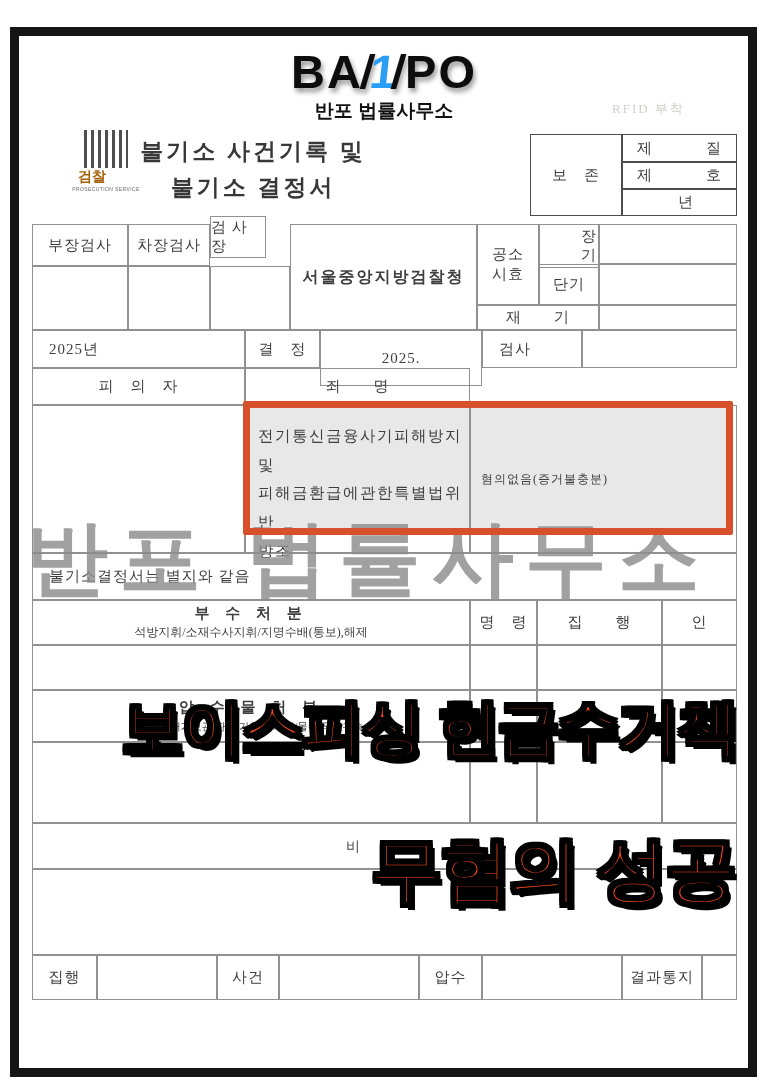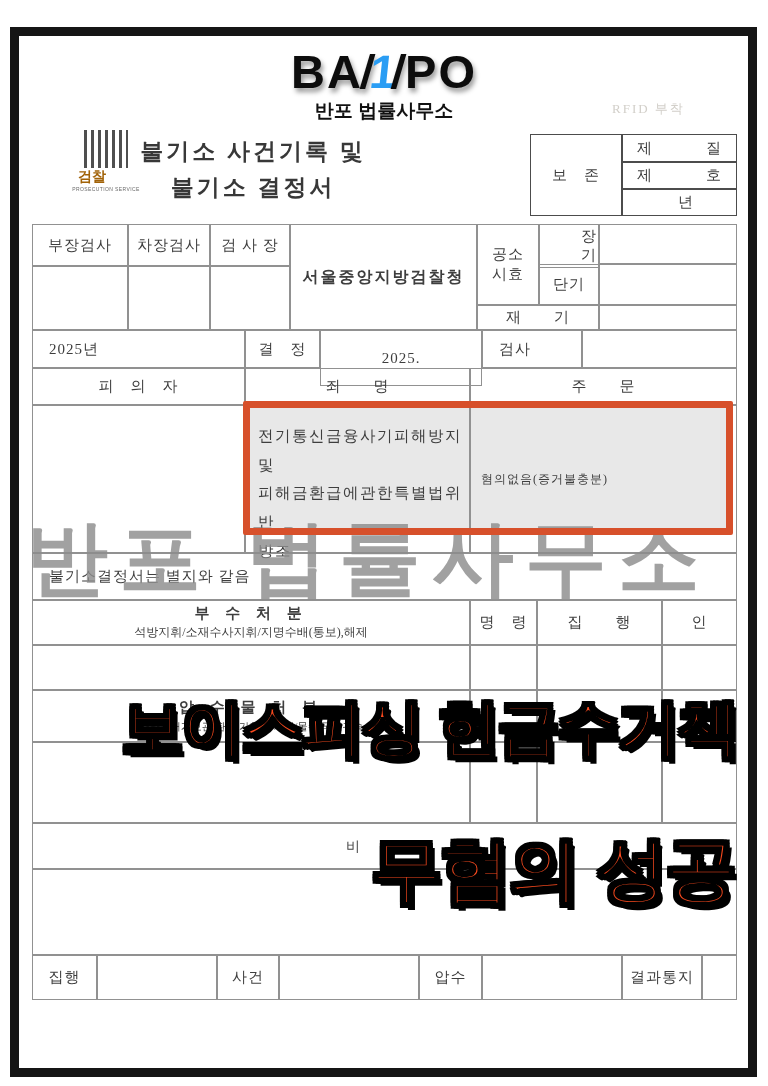--- a/index.html
+++ b/index.html
@@ -85,21 +85,21 @@
       <span>제</span>
         <span>호</span>
     </div>
     <div class="cell" style="left:622px;top:189px;width:115px;height:27px;justify-content:flex-end;padding-right:42px;">
       <span>년</span>
     </div>
   </div>
 
   <div class="cell hdr" style="left:32px;top:224px;width:96px;height:42px;">부장검사</div>
   <div class="cell hdr" style="left:128px;top:224px;width:82px;height:42px;">차장검사</div>
-  <div class="cell hdr" style="left:210px;top:224px;width:80px;height:42px;">검 사 장</div>
+  <div class="cell hdr" style="left:210px;top:216px;width:56px;height:42px;">검 사 장</div>
   <div class="cell" style="left:32px;top:266px;width:96px;height:64px;"></div>
   <div class="cell" style="left:128px;top:266px;width:82px;height:64px;"></div>
   <div class="cell" style="left:210px;top:266px;width:80px;height:64px;"></div>
   <div class="cell big-office" style="left:290px;top:224px;width:187px;height:106px;">서울중앙지방검찰청</div>
   <div class="cell two-line" style="left:477px;top:224px;width:62px;height:81px;">
     <span>공소</span>
     <span>시효</span>
   </div>
   <div class="cell" style="left:539px;top:224px;width:60px;height:44px;padding-left:41px;">장기</div>
   <div class="cell" style="left:599px;top:224px;width:138px;height:40px;"></div>
@@ -109,21 +109,20 @@
   <div class="cell" style="left:599px;top:305px;width:138px;height:25px;"></div>
 
   <div class="cell left" style="left:32px;top:330px;width:213px;height:38px;">2025년</div>
   <div class="cell" style="left:245px;top:330px;width:75px;height:38px;">결　정</div>
   <div class="cell" style="left:320px;top:330px;width:162px;height:56px;">2025.</div>
   <div class="cell left" style="left:482px;top:330px;width:100px;height:38px;">검사</div>
   <div class="cell" style="left:582px;top:330px;width:155px;height:38px;"></div>
 
   <div class="cell" style="left:32px;top:368px;width:213px;height:37px;">피　의　자</div>
   <div class="cell" style="left:245px;top:368px;width:225px;height:37px;">죄　　명</div>
-  <div class="cell" style="left:470px;top:368px;width:267px;height:37px;">주　　문</div>
 
   <div class="cell" style="left:32px;top:405px;width:213px;height:148px;"></div>
   <div class="cell charge-text" style="left:245px;top:405px;width:225px;height:148px;">전기통신금융사기피해방지및
 피해금환급에관한특별법위반
 방조</div>
   <div class="cell order-text" style="left:470px;top:405px;width:267px;height:148px;">혐의없음(증거불충분)</div>
 
   <div class="cell left" style="left:32px;top:553px;width:705px;height:47px;font-size:15px;">불기소결정서는 별지와 같음</div>
 
   <div class="cell two-line" style="left:32px;top:600px;width:438px;height:45px;">

